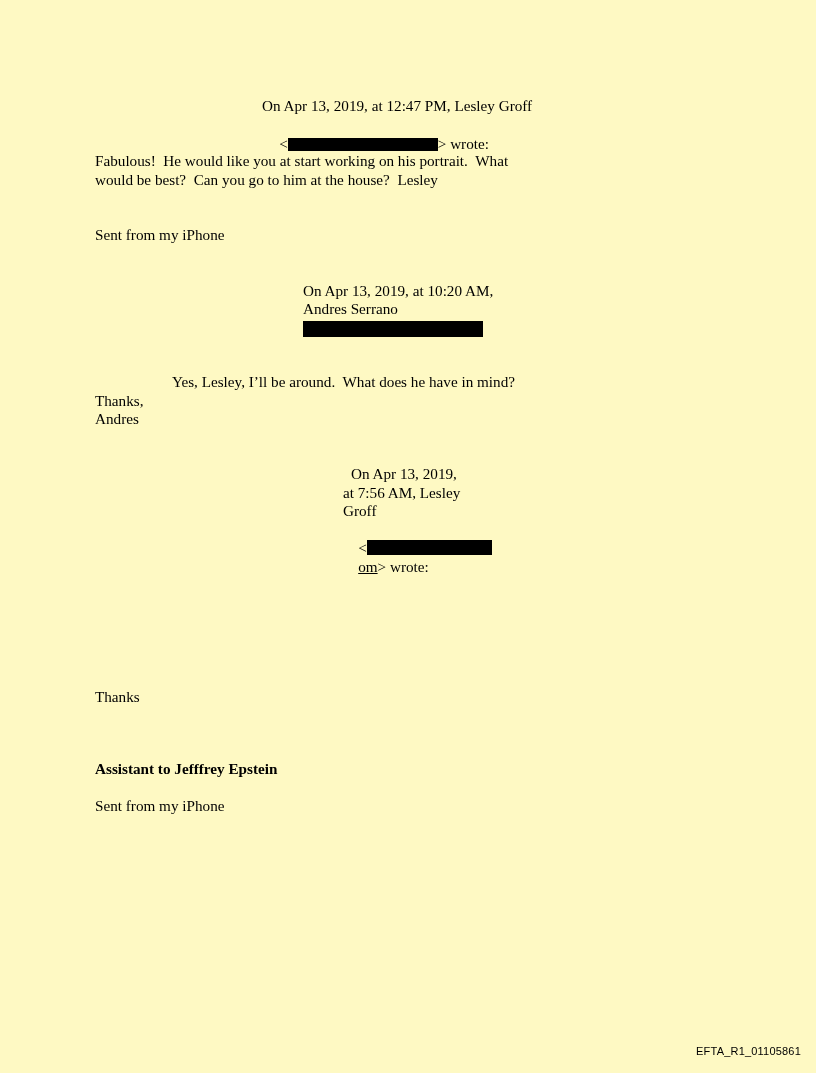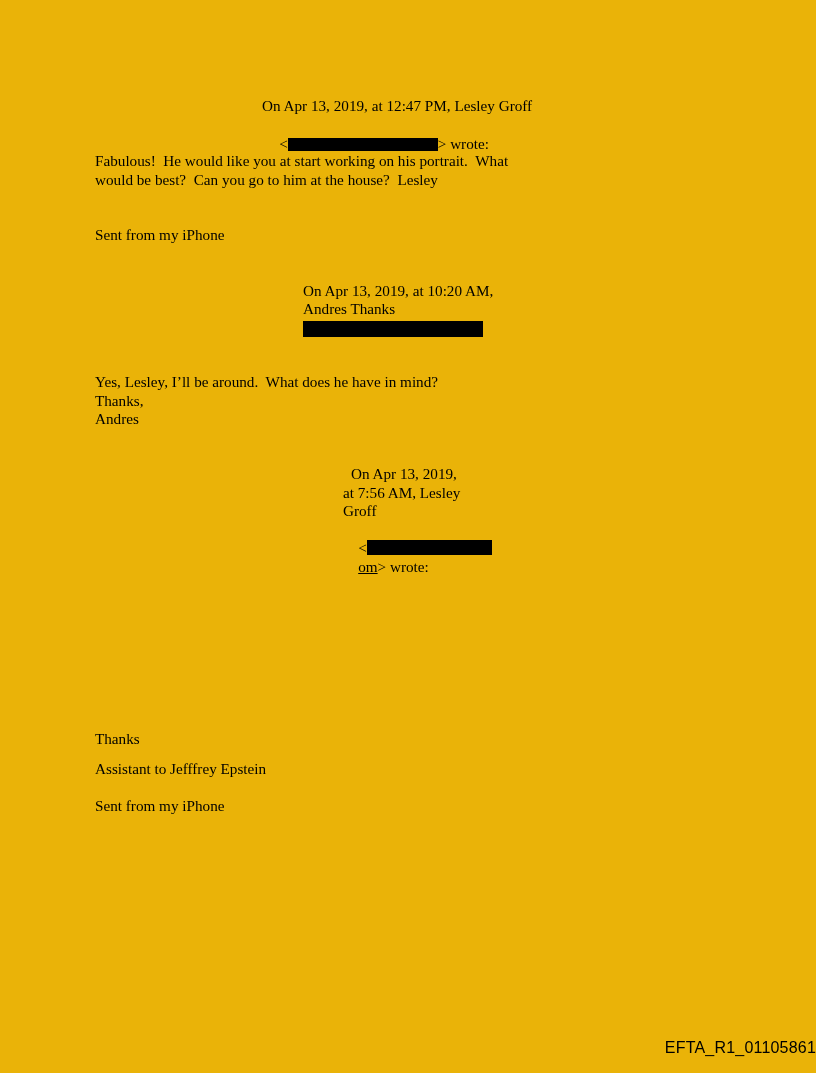--- a/index.html
+++ b/index.html
@@ -8,45 +8,45 @@
     background: #ffffff;
   }
   body {
     font-family: "Liberation Serif", serif;
     color: #000000;
   }
   .page {
     position: relative;
     width: 816px;
     height: 1073px;
-    background: #eab308;
+    background: #fef9c3;
     overflow: hidden;
   }
 
   
   .blk {
     position: absolute;
     font-size: 15.2px;
     line-height: 18.6px;
     white-space: pre-wrap;
   }
 
   .redact {
     display: inline-block;
     background: #000000;
     vertical-align: -2px;
     height: 13px;
   }
 
   .footer {
     position: absolute;
-    right: 0;
+    right: 15px;
     bottom: 16px;
     font-family: "Liberation Sans", sans-serif;
-    font-size: 16px;
+    font-size: 11px;
     letter-spacing: 0.2px;
     color: #000000;
   }
 
   .u { text-decoration: underline; }
 </style>
 </head>
 <body>
 
 <div class="page">
@@ -56,48 +56,48 @@
   <div class="blk" style="left:264px; top:116px; width:300px;">
     <span>&lt;</span><span class="redact" style="width:150px;"></span><span>&gt; wrote:</span>
   </div>
 
   <div class="blk" style="left:95px; top:152px; width:433px;">Fabulous!  He would like you at start working on his portrait.  What would be best?  Can you go to him at the house?  Lesley</div>
 
   <div class="blk" style="left:95px; top:226px; width:300px;">Sent from my iPhone</div>
 
   <div class="blk" style="left:303px; top:282px; width:230px;">On Apr 13, 2019, at 10:20 AM,</div>
 
-  <div class="blk" style="left:303px; top:300px; width:230px;">Andres Thanks</div>
+  <div class="blk" style="left:303px; top:300px; width:230px;">Andres Serrano</div>
 
   <div style="position:absolute; left:303px; top:321px; width:180px; height:16px; background:#000000;"></div>
 
 
-  <div class="blk" style="left:95px; top:373px; width:420px;">Yes, Lesley, I’ll be around.  What does he have in mind?</div>
+  <div class="blk" style="left:95px; top:373px; width:420px;text-align:right;">Yes, Lesley, I’ll be around.  What does he have in mind?</div>
 
   <div class="blk" style="left:95px; top:392px; width:300px;">Thanks,</div>
 
   <div class="blk" style="left:95px; top:410px; width:300px;">Andres</div>
 
   <div class="blk" style="left:343px; top:465px; width:140px;margin-left:8px;">On Apr 13, 2019,</div>
 
   <div class="blk" style="left:343px; top:484px; width:140px;">at 7:56 AM, Lesley</div>
 
   <div class="blk" style="left:343px; top:502px; width:140px;">Groff</div>
 
   <div class="blk" style="left:343px; top:520px; width:160px;">
     <span>&lt;</span><span class="redact" style="width:125px; height:15px;"></span>
   </div>
 
   <div class="blk" style="left:343px; top:539px; width:160px;">
     <span class="u">om</span><span>&gt; wrote:</span>
   </div>
 
 
-  <div class="blk" style="left:95px; top:730px; width:300px;">Thanks</div>
+  <div class="blk" style="left:95px; top:688px; width:300px;">Thanks</div>
 
 
-  <div class="blk" style="left:95px; top:760px; width:340px;">Assistant to Jefffrey Epstein</div>
+  <div class="blk" style="left:95px; top:760px; width:340px;font-weight:bold;">Assistant to Jefffrey Epstein</div>
 
   <div class="blk" style="left:95px; top:797px; width:300px;">Sent from my iPhone</div>
 
   <div class="footer">EFTA_R1_01105861</div>
 
 </div>
 
 </body></html>

